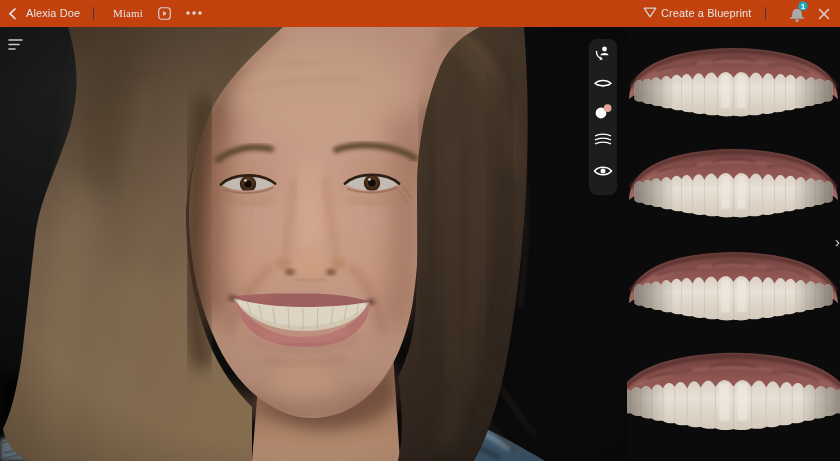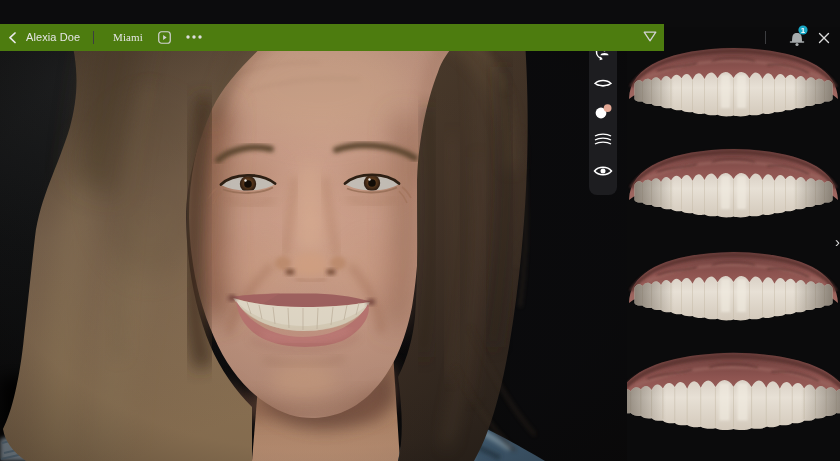--- a/index.html
+++ b/index.html
@@ -1,17 +1,17 @@
 <!DOCTYPE html>
 <html><head>
 <meta charset="utf-8">
 <style>
   html,body{margin:0;padding:0;background:#000;}
   #app{position:relative;width:840px;height:461px;overflow:hidden;background:#0c0c0d;font-family:"Liberation Sans",sans-serif;}
-  .topbar{position:absolute;top:0;left:0;width:664px;height:27px;background:#4d7c0f;margin-top:24px;}
+  .topbar{position:absolute;top:0;left:0;width:840px;height:27px;background:#c2410c;}
   .tb-item{position:absolute;top:0;height:27px;line-height:27px;color:#e6e6e7;font-size:11px;letter-spacing:0.1px;white-space:nowrap;}
   .sep{position:absolute;top:7px;width:1px;height:13px;background:#3c3d40;}
 </style>
 </head>
 <body>
 <div id="app">
 
   <div style="position:absolute;left:0;top:27px;width:627px;height:434px;">
     <svg width="627" height="434" viewBox="0 0 627 434">
       <defs>
@@ -294,20 +294,21 @@
       <path d="M5.5,4.4 L9.3,7 L5.5,9.6 Z" fill="#d2d2d3"></path>
     </svg>
     <svg width="16" height="4" viewBox="0 0 16 4" style="position:absolute;left:186px;top:11px;">
       <circle cx="2" cy="2" r="1.7" fill="#dedede"></circle>
         <circle cx="8" cy="2" r="1.7" fill="#dedede"></circle>
         <circle cx="14" cy="2" r="1.7" fill="#dedede"></circle>
     </svg>
     <svg width="14" height="13" viewBox="0 0 14 13" style="position:absolute;left:643px;top:7px;">
       <path d="M1.2,1.2 L12.8,1.2 L7,9.8 Z" stroke="#d2d2d3" stroke-width="1.3" fill="none" stroke-linejoin="round"></path>
     </svg>
+    <div class="tb-item" style="left:661px;">Create a Blueprint</div>
     <div class="sep" style="left:765px;"></div>
     <svg width="26" height="24" viewBox="0 0 26 24" style="position:absolute;left:784px;top:1px;">
       <path d="M8,17 C8,10 9,8 13,8 C17,8 18,10 18,17 Z" fill="#a7abac"></path>
       <path d="M6.5,17 L19.5,17" stroke="#a7abac" stroke-width="1.5" stroke-linecap="round"></path>
       <circle cx="13" cy="19.5" r="1.6" fill="#a7abac"></circle>
       <circle cx="19" cy="5" r="4.6" fill="#19a8c6"></circle>
       <text x="19" y="7.8" text-anchor="middle" font-size="8" font-weight="bold" fill="#fff" font-family="Liberation Sans, sans-serif">1</text>
     </svg>
     <svg width="12" height="12" viewBox="0 0 12 12" style="position:absolute;left:818px;top:8px;">
       <path d="M1.5,1.5 L10.5,10.5 M10.5,1.5 L1.5,10.5" stroke="#dcdcdc" stroke-width="1.4" stroke-linecap="round"></path>

